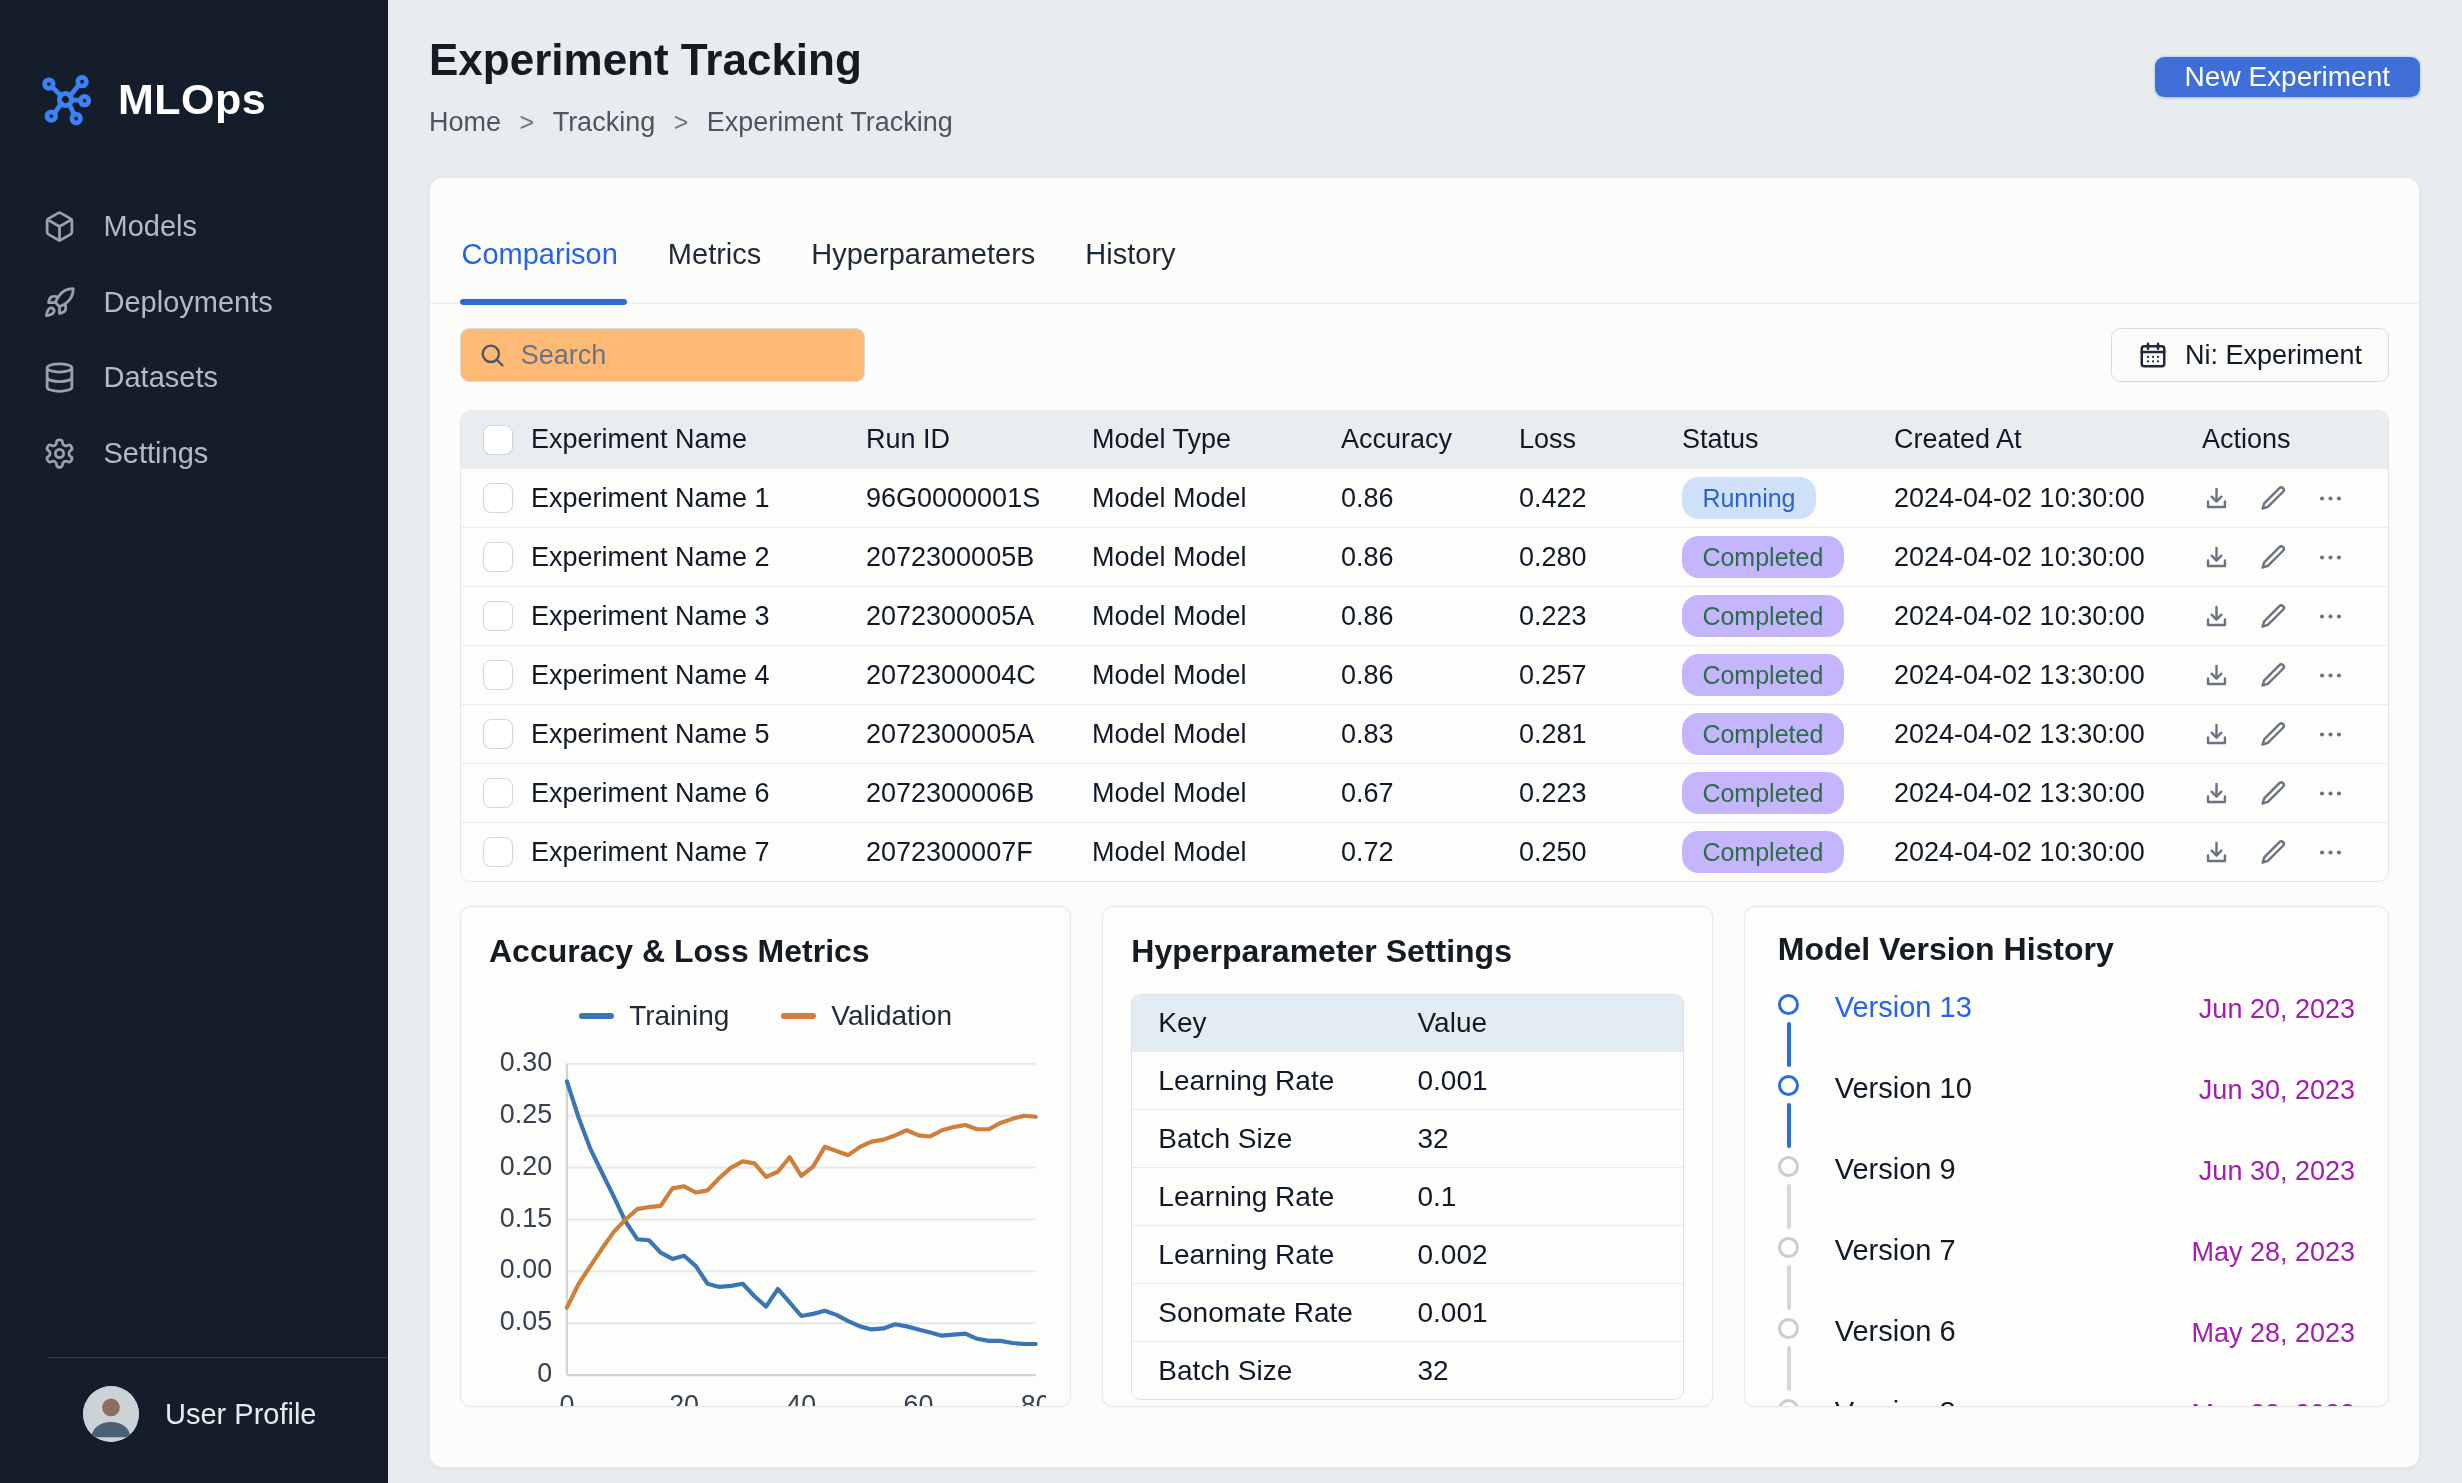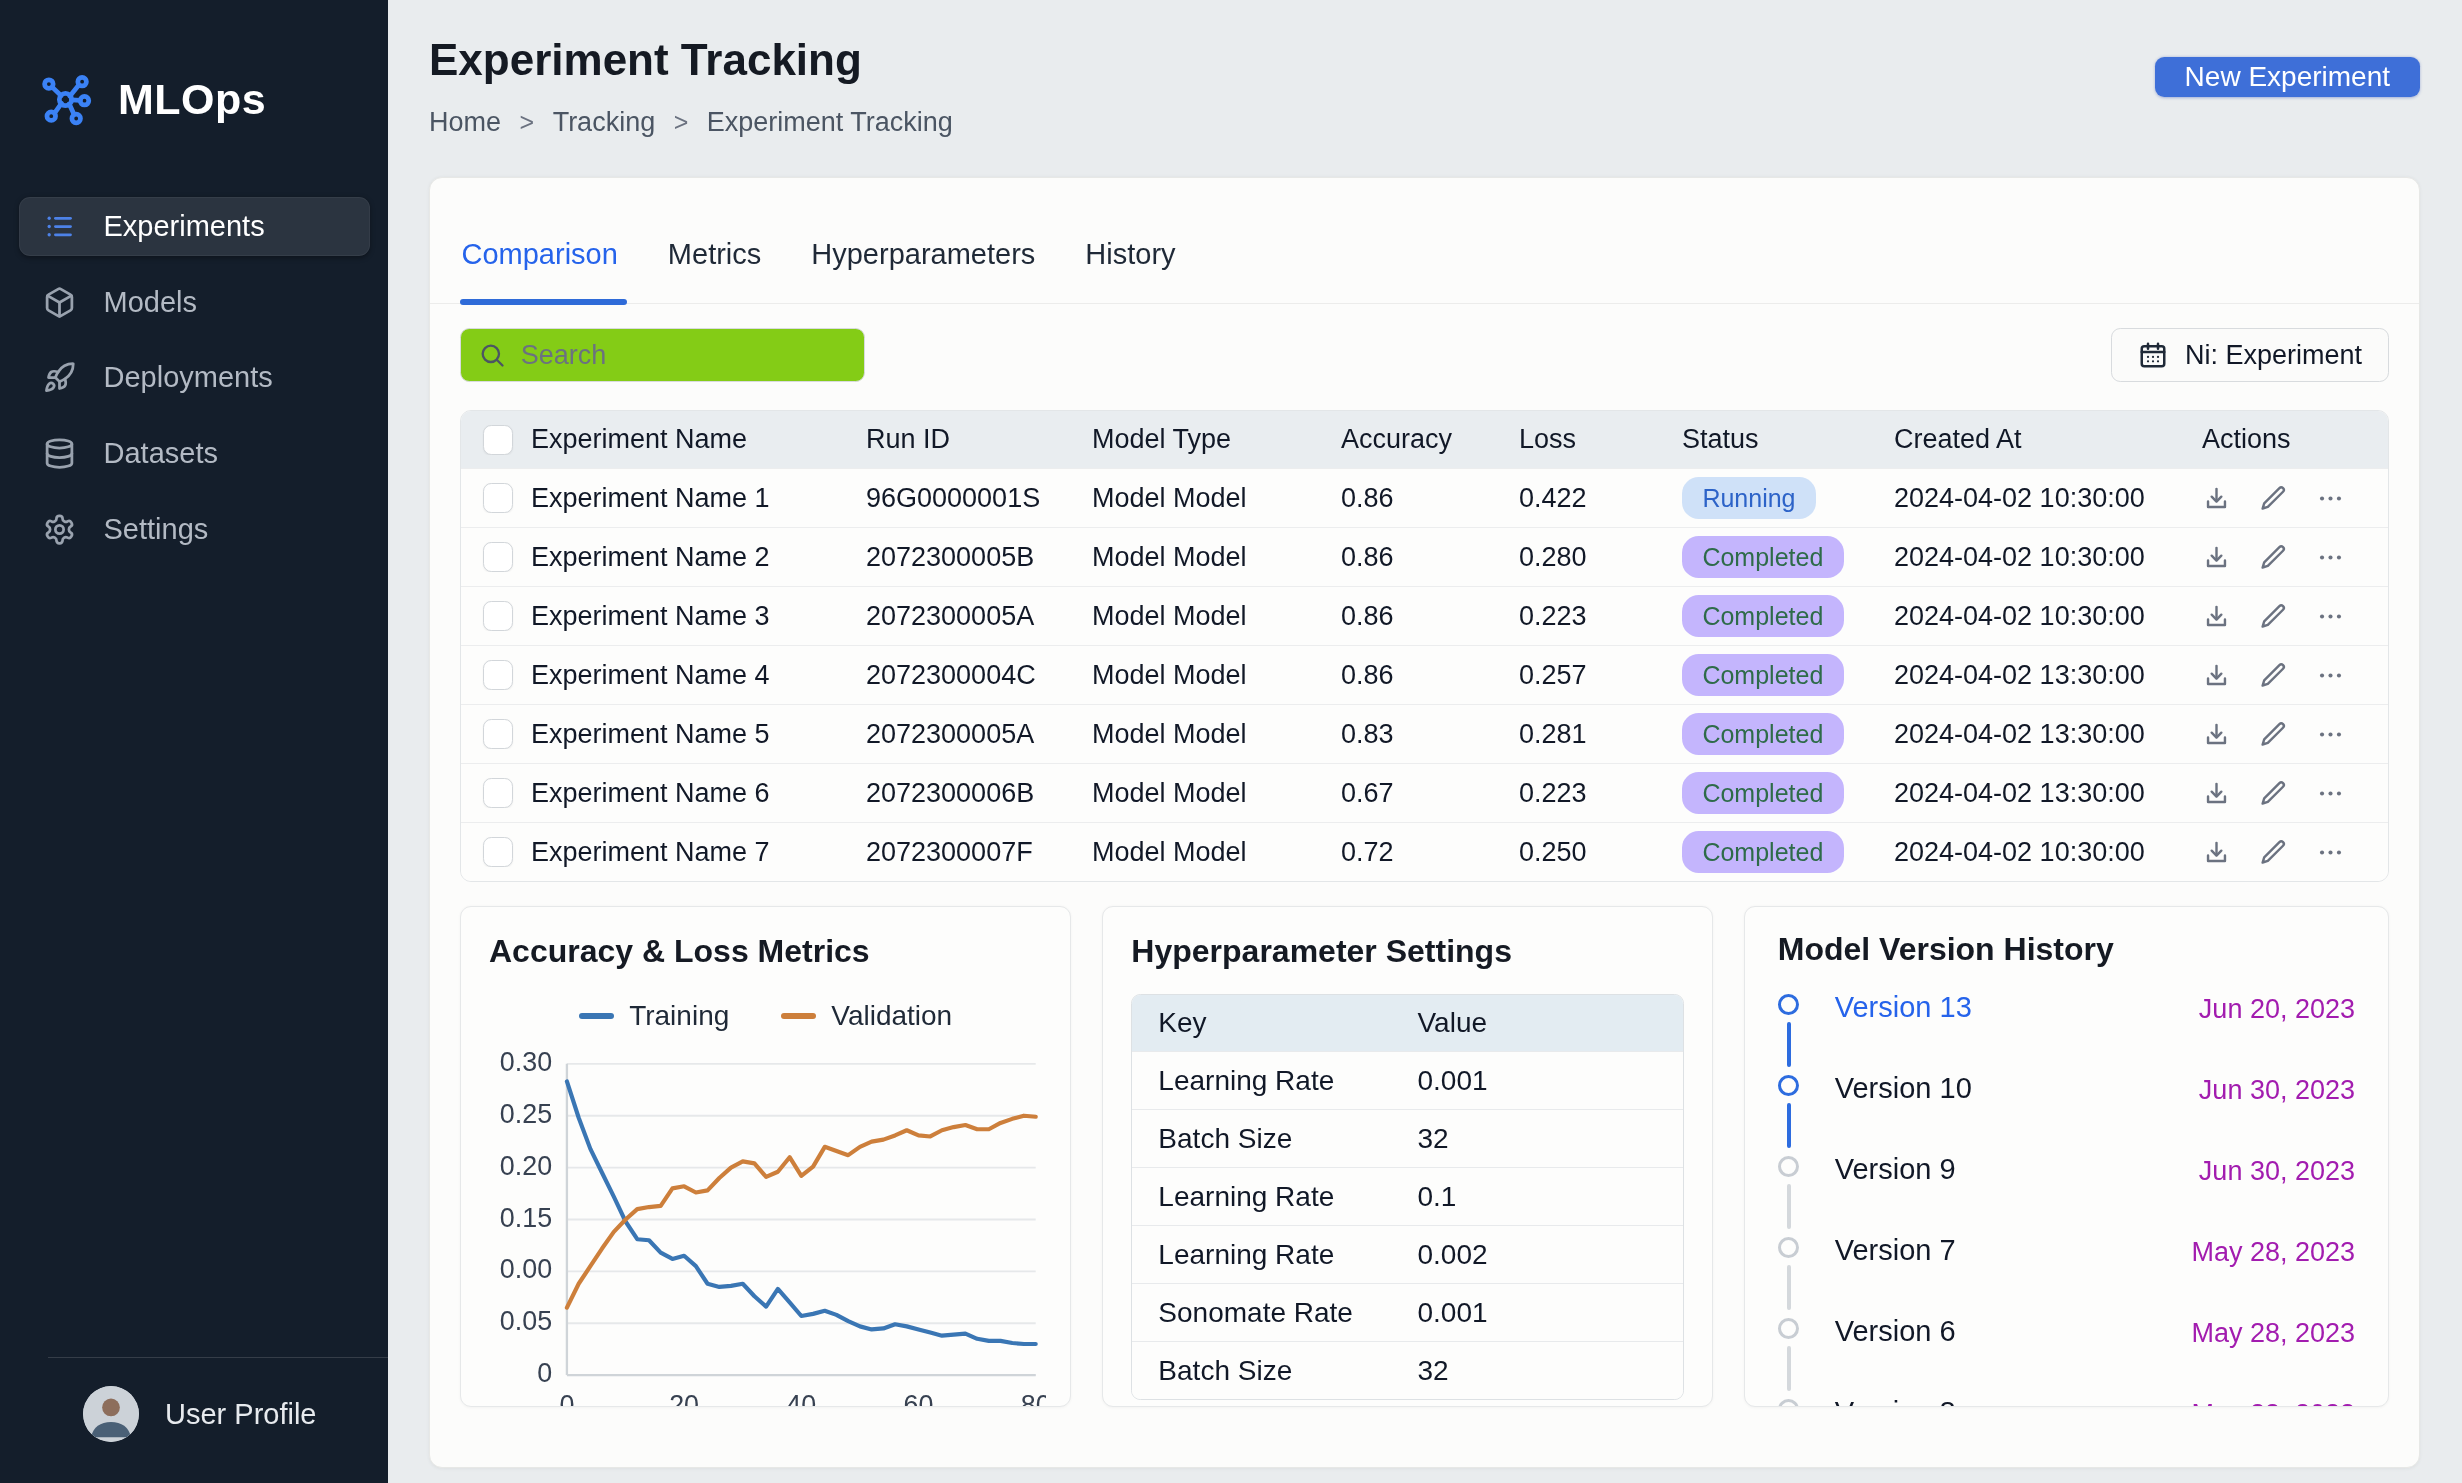--- a/index.html
+++ b/index.html
@@ -63,21 +63,21 @@
   .tabs { display: flex; gap: 50px; align-items: stretch; height: 98px; padding: 0 31.5px; border-bottom: 1.9px solid #ececeb; margin-top: 28px; }
   .tab { display: flex; align-items: center; font-size: 29px; color: #1f2937; position: relative; cursor: pointer; }
   .tab.active { color: #2563eb; }
   .tab.active::after {
     content: ""; position: absolute; left: -1.9px; right: -9.3px; bottom: -1.9px; height: 5.6px;
     background: #2f6bd8; border-radius: 3.7px;
   }
 
   .toolbar { display: flex; justify-content: space-between; align-items: center; margin: 24px 30px 0; }
   .search-box {
-    width: 405px; height: 54px; background: #84cc16; border: 1.9px solid #d8dbde; border-radius: 9.3px;
+    width: 405px; height: 54px; background: #fdba74; border: 1.9px solid #d8dbde; border-radius: 9.3px;
     display: flex; align-items: center; gap: 15px; padding: 0 16.7px;
   }
   .search-box svg { width: 28px; height: 28px; color: #4b5563; flex: 0 0 auto; }
   .search-box input {
     border: none; outline: none; background: transparent; font-size: 27px;
     font-family: inherit; color: #374151; width: 100%;
   }
   .search-box input::placeholder { color: #6b7280; }
   .filter-btn {
     height: 54px; padding: 0 26px; background: #fbfbfa; border: 1.9px solid #d8dbde; border-radius: 9.3px;
@@ -156,31 +156,20 @@
           <line x1="10.2" y1="10.4" x2="6.4" y2="6.8"></line>
           <line x1="13.8" y1="10.6" x2="17.6" y2="5.9"></line>
           <line x1="14.5" y1="12.2" x2="18.2" y2="12.4"></line>
           <line x1="10.3" y1="13.6" x2="7.4" y2="17.7"></line>
           <line x1="13.6" y1="13.9" x2="15.6" y2="18.3"></line>
         </svg>
       </span>
     <span class="logo-text">MLOps</span>
   </div>
   <nav class="nav">
-      <div class="nav-item active">
-        <svg viewBox="0 0 24 24" fill="none" stroke="currentColor" stroke-width="2" stroke-linecap="round" stroke-linejoin="round" style="width:33px;height:33px;">
-          <circle cx="4.5" cy="6" r="1.2" fill="currentColor" stroke="none"></circle>
-          <circle cx="4.5" cy="12" r="1.2" fill="currentColor" stroke="none"></circle>
-          <circle cx="4.5" cy="18" r="1.2" fill="currentColor" stroke="none"></circle>
-          <line x1="9" y1="6" x2="20" y2="6"></line>
-          <line x1="9" y1="12" x2="20" y2="12"></line>
-          <line x1="9" y1="18" x2="20" y2="18"></line>
-        </svg>
-        <span>Experiments</span>
-      </div>
       <div class="nav-item">
         <svg viewBox="0 0 24 24" fill="none" stroke="currentColor" stroke-width="2" stroke-linecap="round" stroke-linejoin="round" style="width:33px;height:33px;">
           <path d="M21 16V8a2 2 0 0 0-1-1.73l-7-4a2 2 0 0 0-2 0l-7 4A2 2 0 0 0 3 8v8a2 2 0 0 0 1 1.73l7 4a2 2 0 0 0 2 0l7-4A2 2 0 0 0 21 16z"></path>
           <polyline points="3.3 7 12 12 20.7 7"></polyline>
           <line x1="12" y1="22" x2="12" y2="12"></line>
         </svg>
         <span>Models</span>
       </div>
       <div class="nav-item">
         <svg viewBox="0 0 24 24" fill="none" stroke="currentColor" stroke-width="2" stroke-linecap="round" stroke-linejoin="round" style="width:33px;height:33px;">

